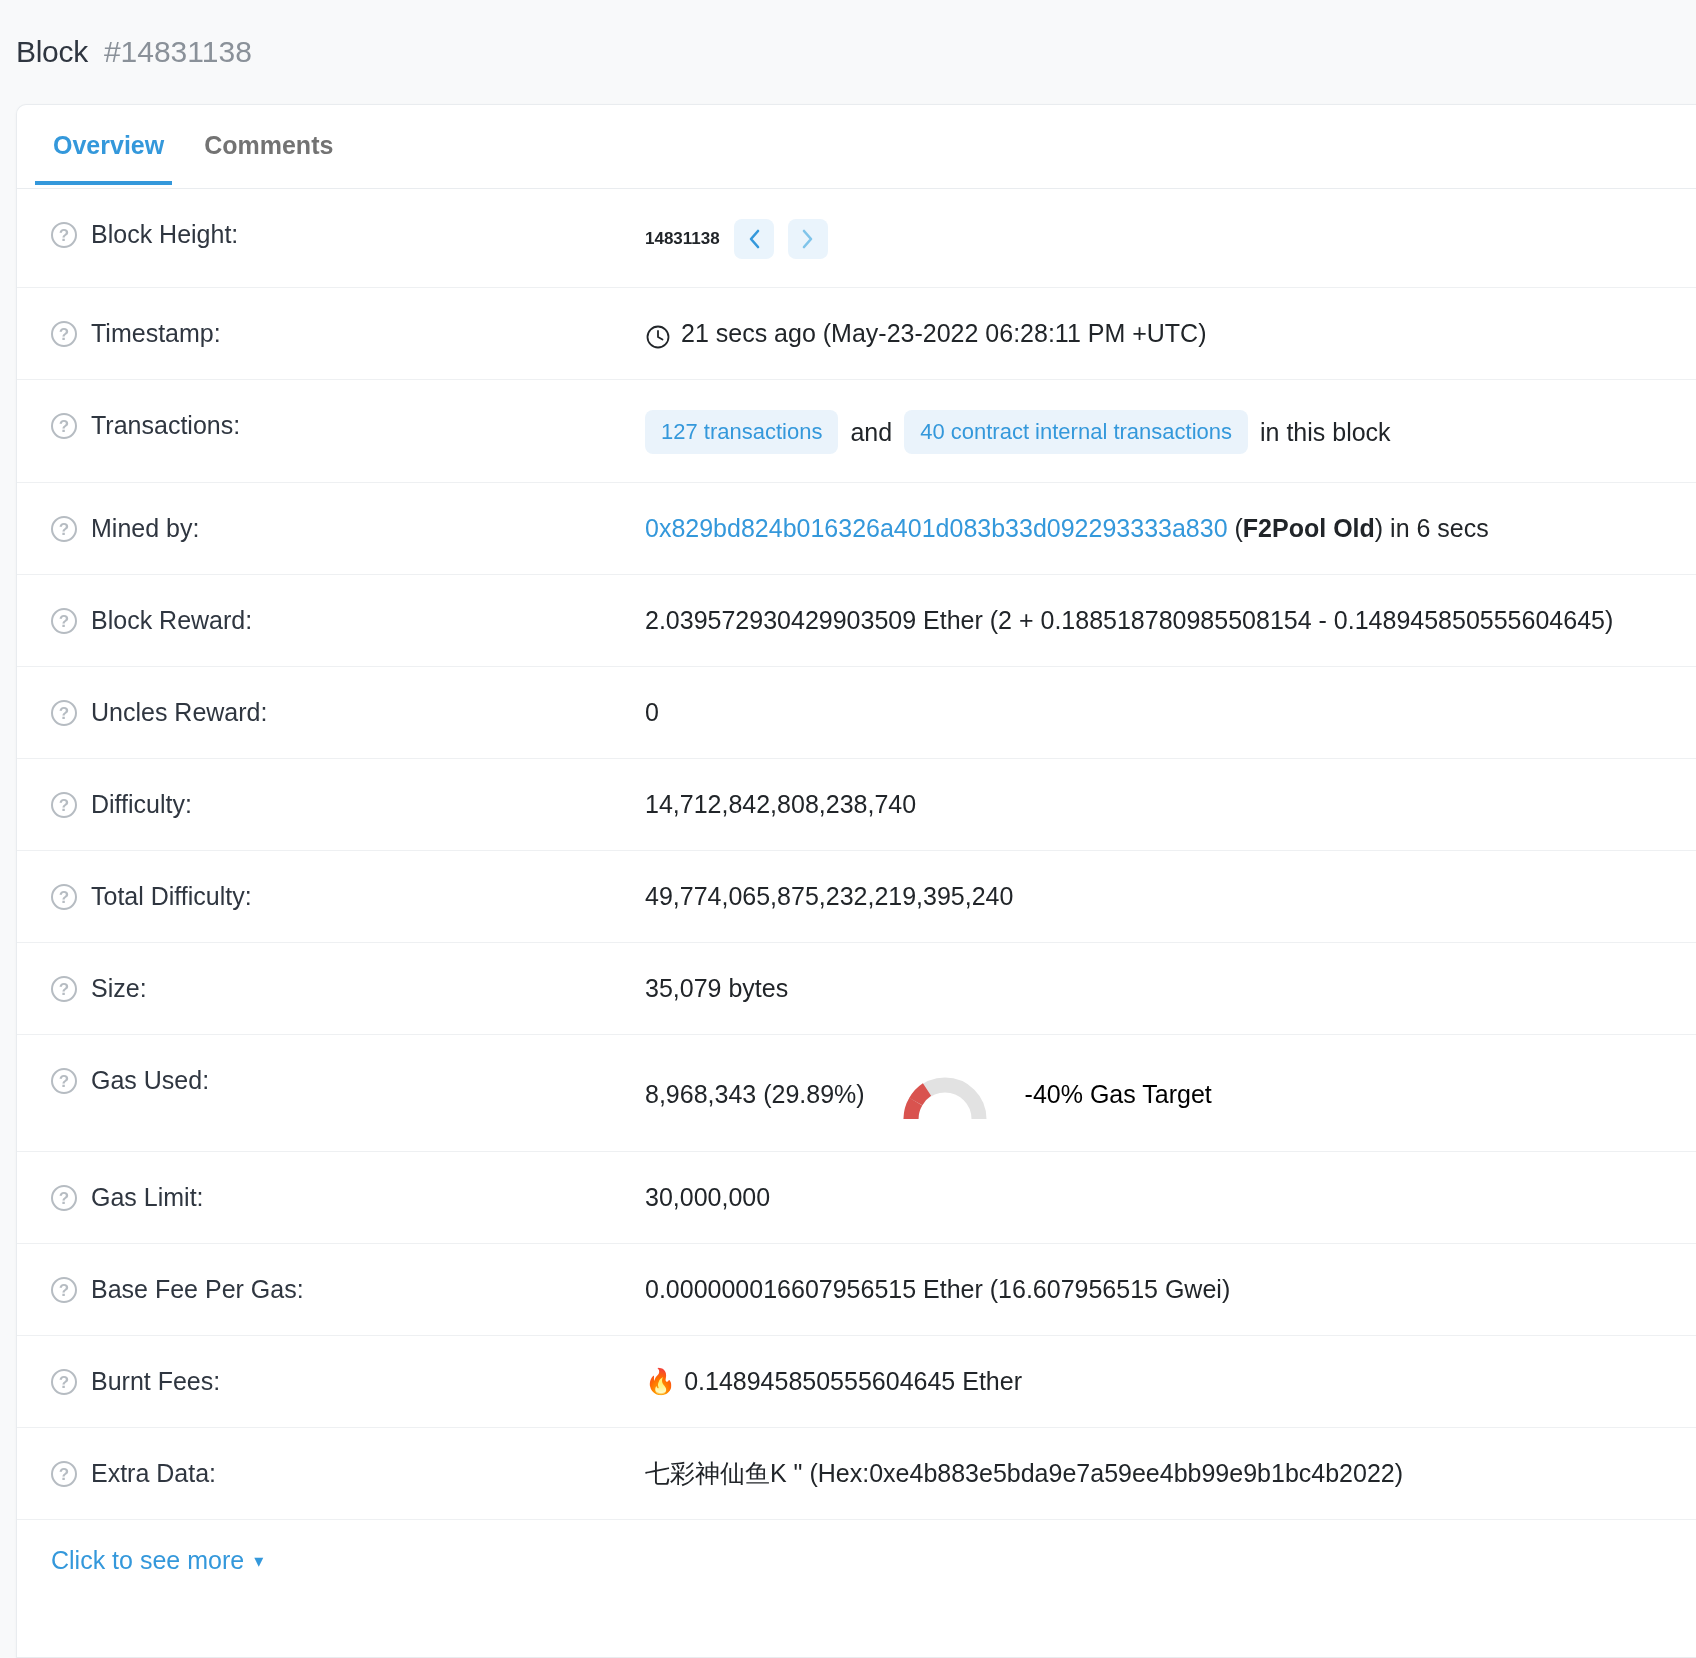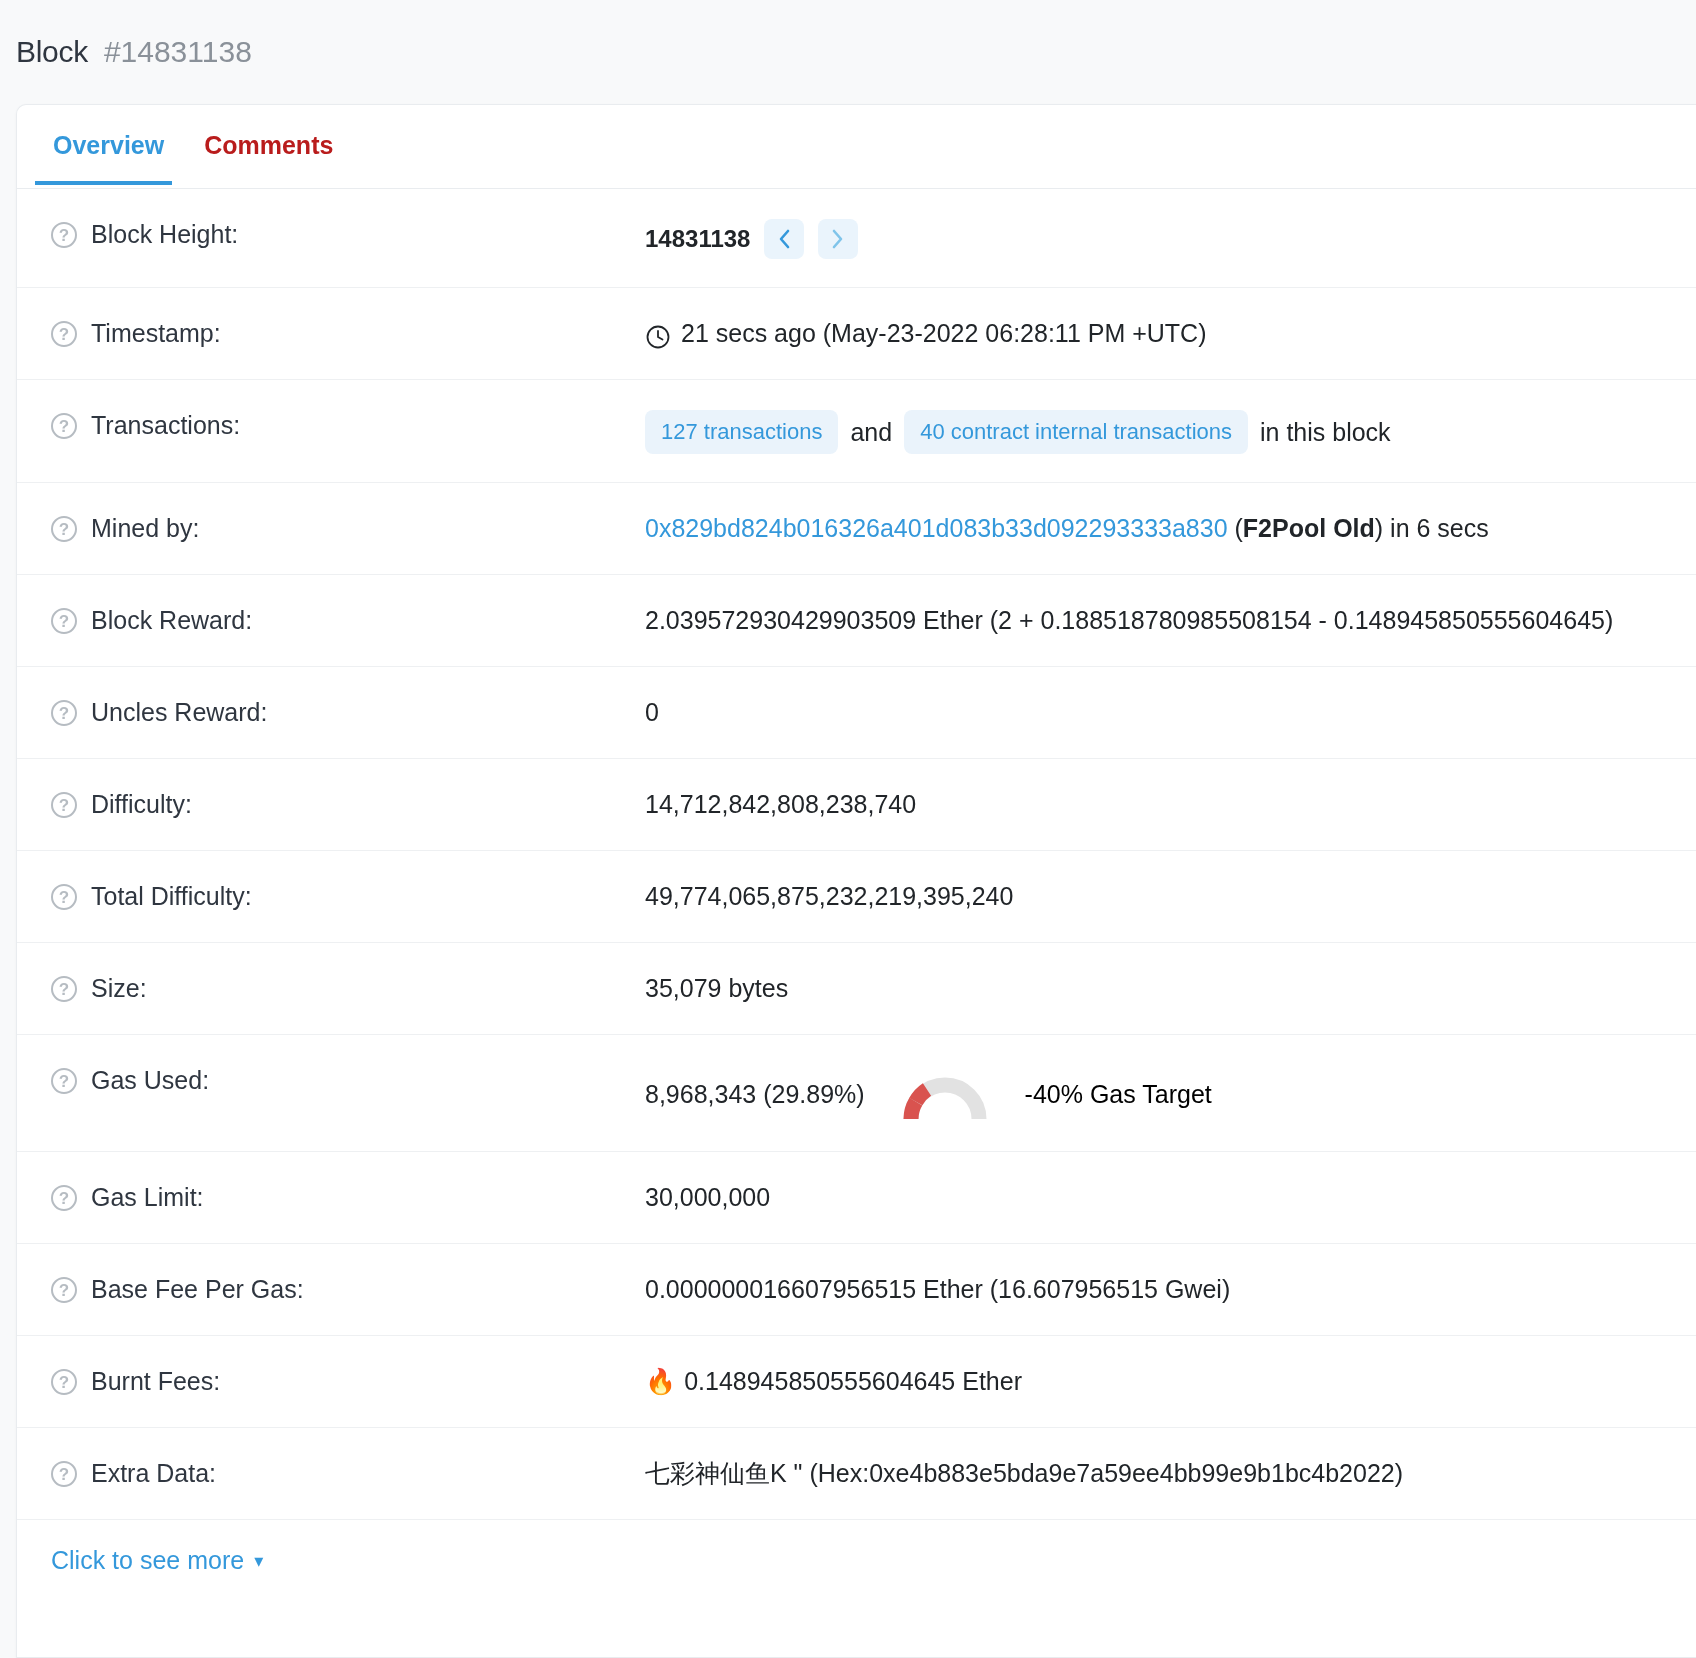--- a/index.html
+++ b/index.html
@@ -58,21 +58,21 @@
     display: flex;
     align-items: flex-start;
     padding: 0 0 0 18px;
     height: 84px;
     border-bottom: 1px solid #e9ecef;
   }
   .tab {
     position: relative;
     font-size: 25px;
     font-weight: bold;
-    color: #b91c1c;
+    color: #737373;
     padding: 26px 22px 24px 18px;
     cursor: pointer;
     white-space: nowrap;
   }
   .tab.active { color: #3498db; }
   .tab.active::after {
     content: "";
     position: absolute;
     left: 0; right: 14px; bottom: -1px;
     height: 4px;
@@ -121,21 +121,21 @@
     color: #212529;
     line-height: 1.25;
     white-space: nowrap;
     overflow: hidden;
     display: flex;
     align-items: center;
     flex-wrap: nowrap;
   }
 
   
-  .bh-number { font-weight: bold; font-size: 24px; color: #212529; }
+  .bh-number { font-weight: bold; font-size: 17px; color: #212529; }
   .nav-btn {
     display: inline-flex;
     align-items: center;
     justify-content: center;
     width: 40px; height: 40px;
     background: #eaf4fc;
     border-radius: 8px;
     margin-left: 14px;
     cursor: pointer;
   }

